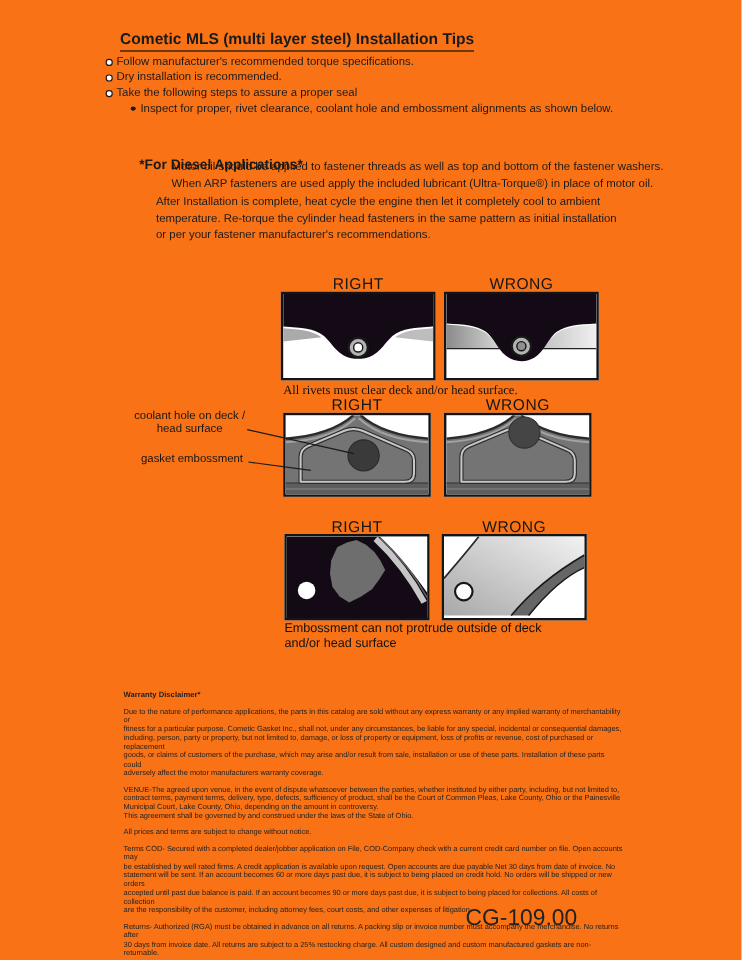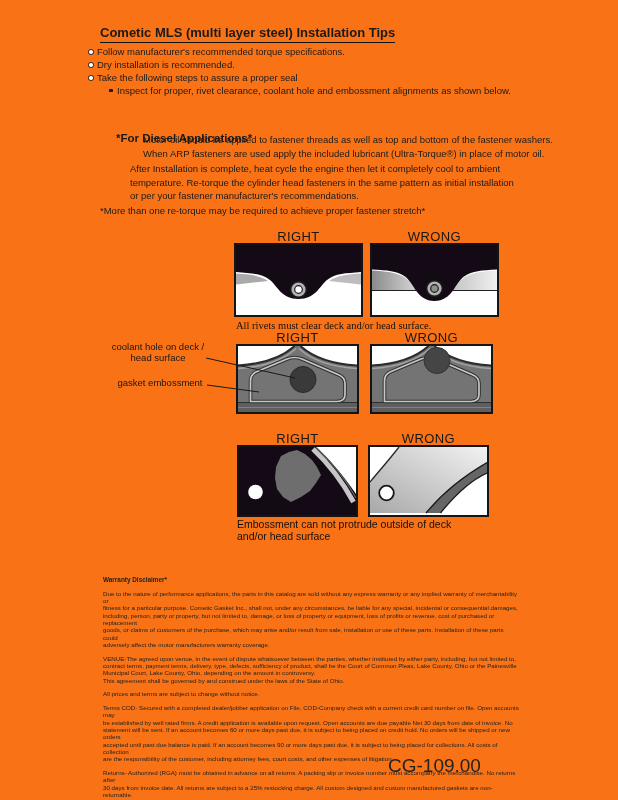--- a/index.html
+++ b/index.html
@@ -65,21 +65,20 @@
       <span>Inspect for proper, rivet clearance, coolant hole and embossment alignments as shown below.</span>
     </div>
   </div>
 
   <h2 class="abs diesel-h">*For Diesel Applications*</h2>
   <p class="abs diesel-p dp1">Motor oil should be applied to fastener threads as well as top and bottom of the fastener washers.
 When ARP fasteners are used apply the included lubricant (Ultra-Torque®) in place of motor oil.</p>
   <p class="abs diesel-p dp2">After Installation is complete, heat cycle the engine then let it completely cool to ambient
 temperature. Re-torque the cylinder head fasteners in the same pattern as initial installation
 or per your fastener manufacturer's recommendations.</p>
-  <p class="abs diesel-p dp3">*More than one re-torque may be required to achieve proper fastener stretch*</p>
 
   <div class="abs dg-label" style="left:234px;top:229px;width:129px;">RIGHT</div>
   <div class="abs dg-label" style="left:370px;top:229px;width:129px;">WRONG</div>
 
   <div class="abs dg-box" style="left:234px;top:243px;width:125px;height:70px;">
     <svg width="125" height="70" viewBox="0 0 125 70">
       <path d="M0,28.5 C14,29.5 23,30 32,36 L0,39.5 Z" fill="#aaaaaa"></path>
       <path d="M125,28.5 C111,29.5 102,30 93,36 L125,39.5 Z" fill="#bdbdbd"></path>
       <path d="M0,0 H125 V27 C109,28.5 100,28 91,35 C83,42 79,54 62.5,54 C46,54 42,42 34,35 C25,28 16,28.5 0,27 Z" fill="#140a16"></path>
       <circle cx="62.5" cy="44.5" r="8" fill="#b3b3b3" stroke="#191919" stroke-width="1.8"></circle>

